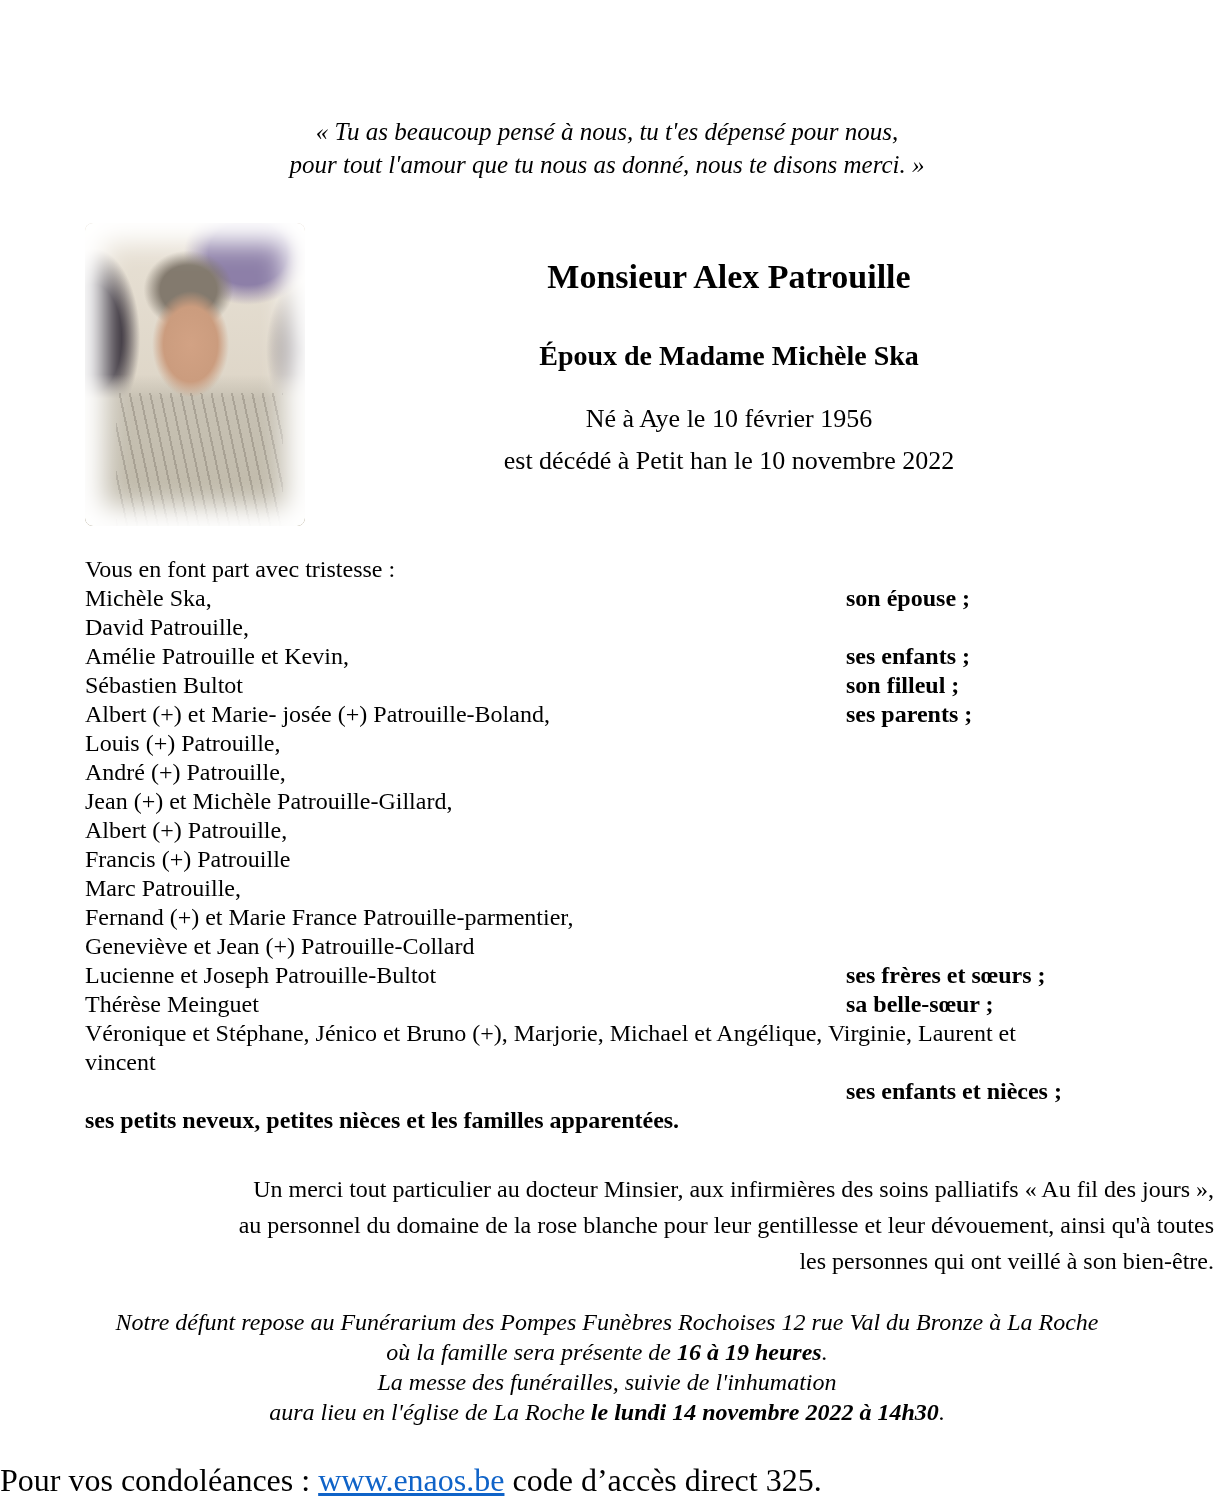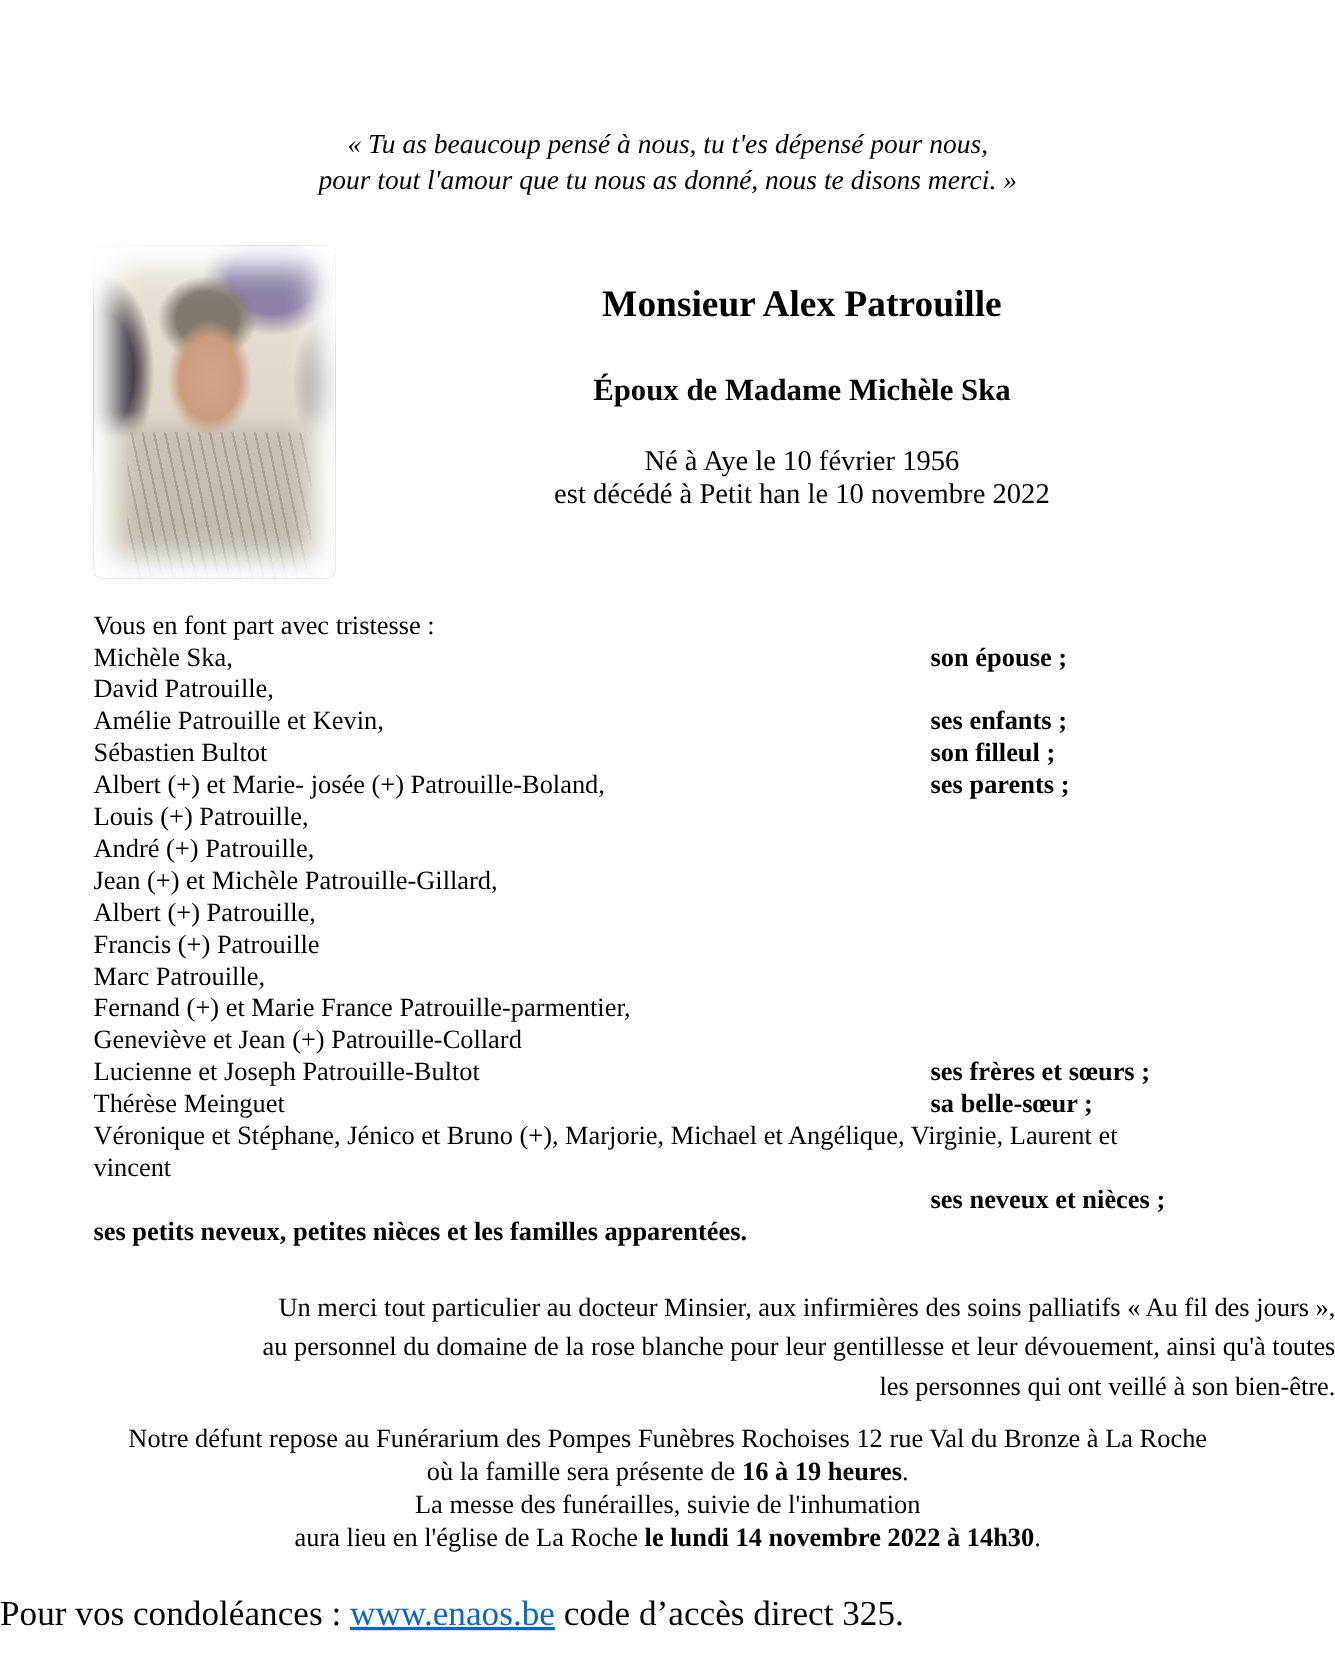--- a/index.html
+++ b/index.html
@@ -49,31 +49,31 @@
   .photo-vignette {
     position:absolute; inset:0;
     box-shadow:inset 0 0 26px 20px #ffffff;
     border-radius:8px;
   }
 
   .header-text { position:absolute; left:305px; top:0; width:848px; text-align:center; }
   .title    { padding-top:34px; font-size:34px; line-height:40px; font-weight:bold; }
   .subtitle { margin-top:44px; font-size:28px; line-height:30px; font-weight:bold; }
   .birth    { margin-top:33px; font-size:26px; line-height:30px; }
-  .death    { margin-top:0;  font-size:26px; line-height:30px; }
+  .death    { margin-top:12px;  font-size:26px; line-height:30px; }
 
   
   .family { margin:29px 60px 0 85px; font-size:24px; line-height:29px; }
   .family-row { position:relative; min-height:29px; }
   .relation { position:absolute; left:761px; top:0; font-weight:bold; white-space:nowrap; }
   .closing-line { font-weight:bold; }
 
   
   .thanks  { margin-top:36px; text-align:right; font-size:24px; line-height:36px; }
-  .funeral { margin-top:14px; text-align:center; font-size:24px; line-height:30px; }
+  .funeral { margin-top:28px; text-align:center; font-size:24px; line-height:30px;font-style:italic; }
   .funeral b, .bold { font-weight:bold; }
   .condolences { margin-top:38px; text-align:left; font-size:32px; line-height:30px; }
   .link { color:#0F63C8; text-decoration:underline; cursor:pointer; }
 </style>
 </head>
 <body>
 
 <div class="quote">
   <div>« Tu as beaucoup pensé à nous, tu t'es dépensé pour nous,</div>
   <div>pour tout l'amour que tu nous as donné, nous te disons merci. »</div>
@@ -161,21 +161,21 @@
   <div class="family-row">
     <span>Véronique et Stéphane, Jénico et Bruno (+), Marjorie, Michael et Angélique, Virginie, Laurent et</span>
     <span class="relation"></span>
   </div>
   <div class="family-row">
     <span>vincent</span>
     <span class="relation"></span>
   </div>
   <div class="family-row">
     <span></span>
-    <span class="relation">ses neveux et nièces ;</span>
+    <span class="relation">ses enfants et nièces ;</span>
   </div>
 
   <div class="family-row closing-line">
     <span>ses petits neveux, petites nièces et les familles apparentées.</span>
   </div>
 </div>
 
 <div class="thanks">
   <div>Un merci tout particulier au docteur Minsier, aux infirmières des soins palliatifs « Au fil des jours »,</div>
   <div>au personnel du domaine de la rose blanche pour leur gentillesse et leur dévouement, ainsi qu'à toutes</div>

